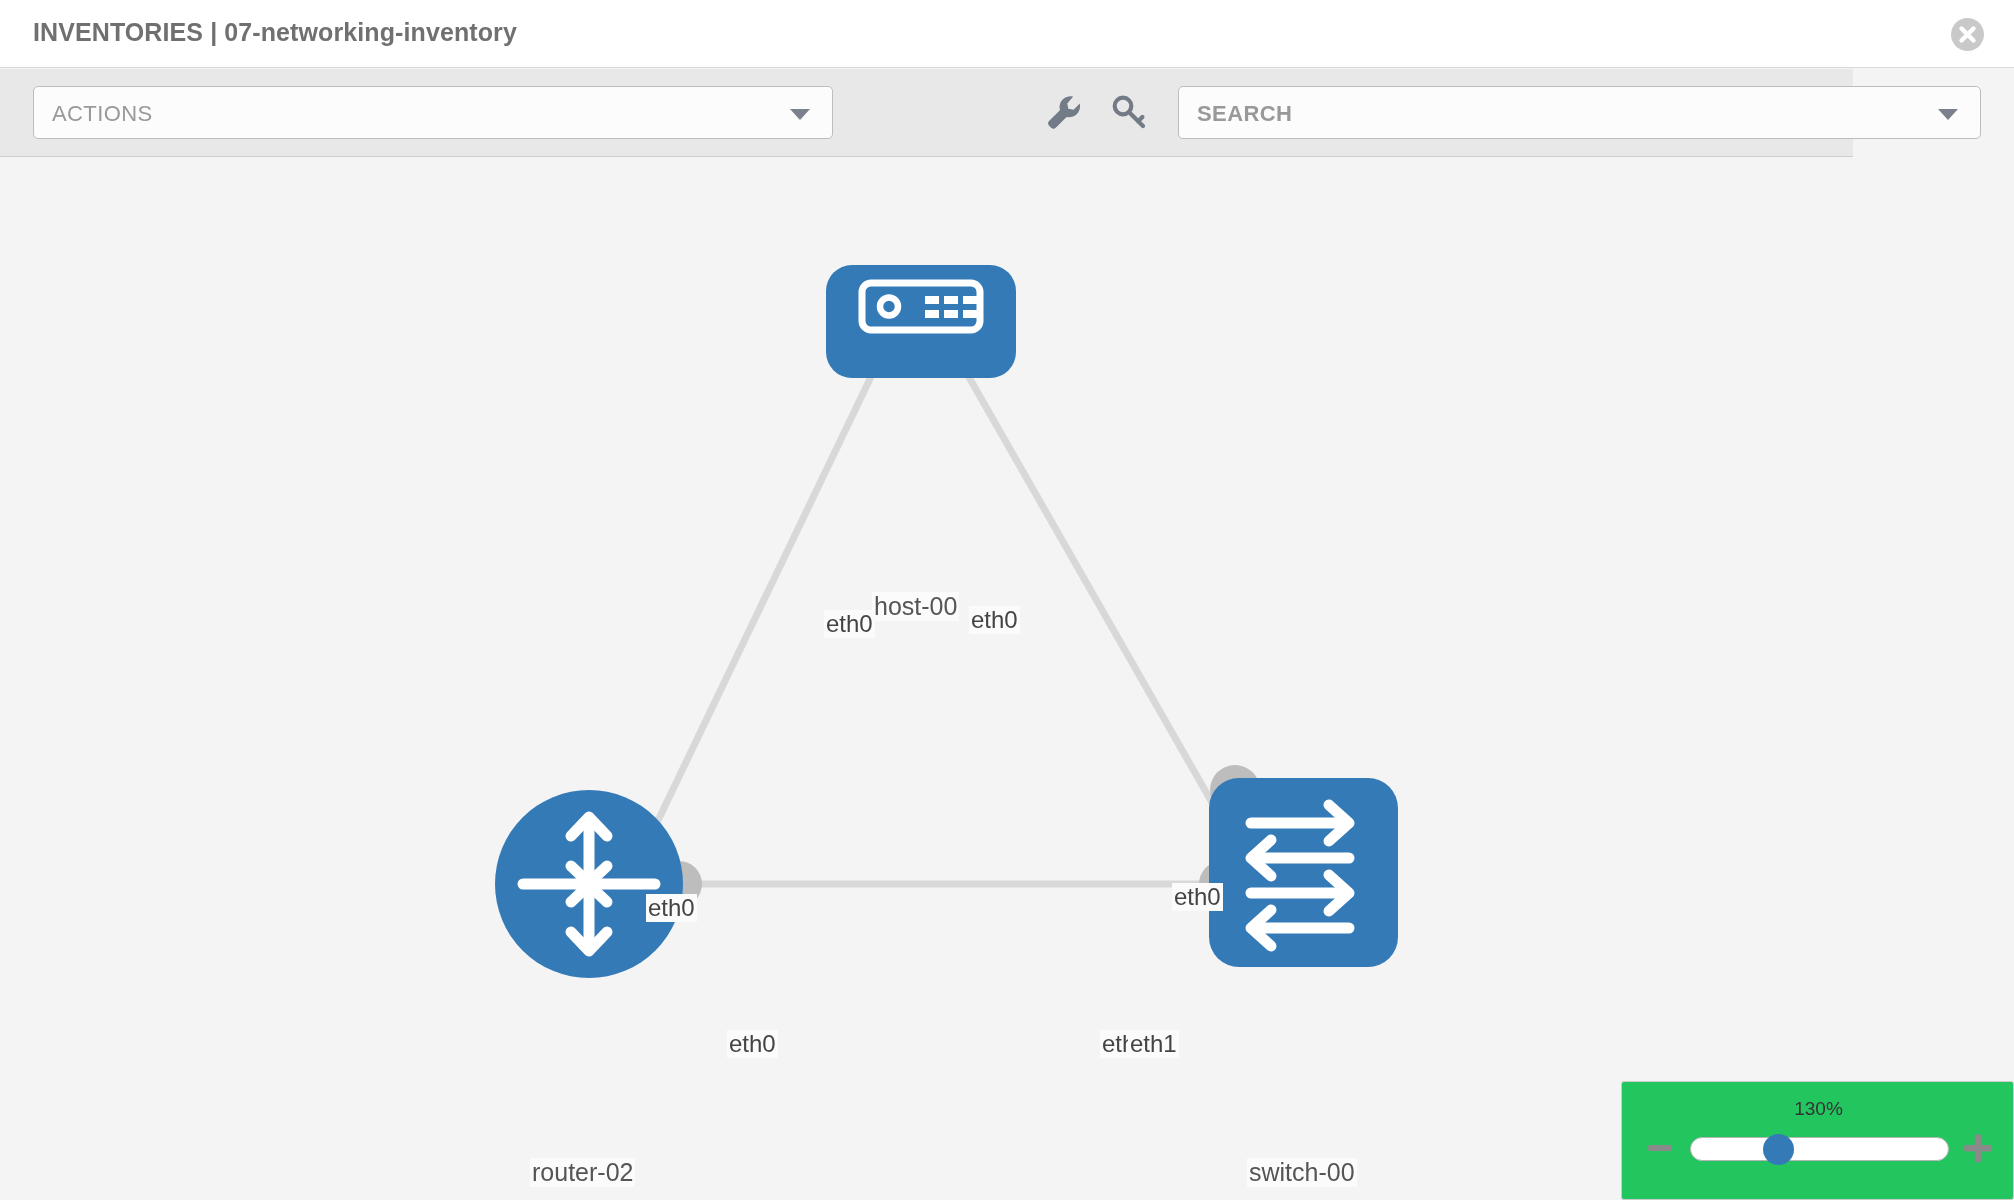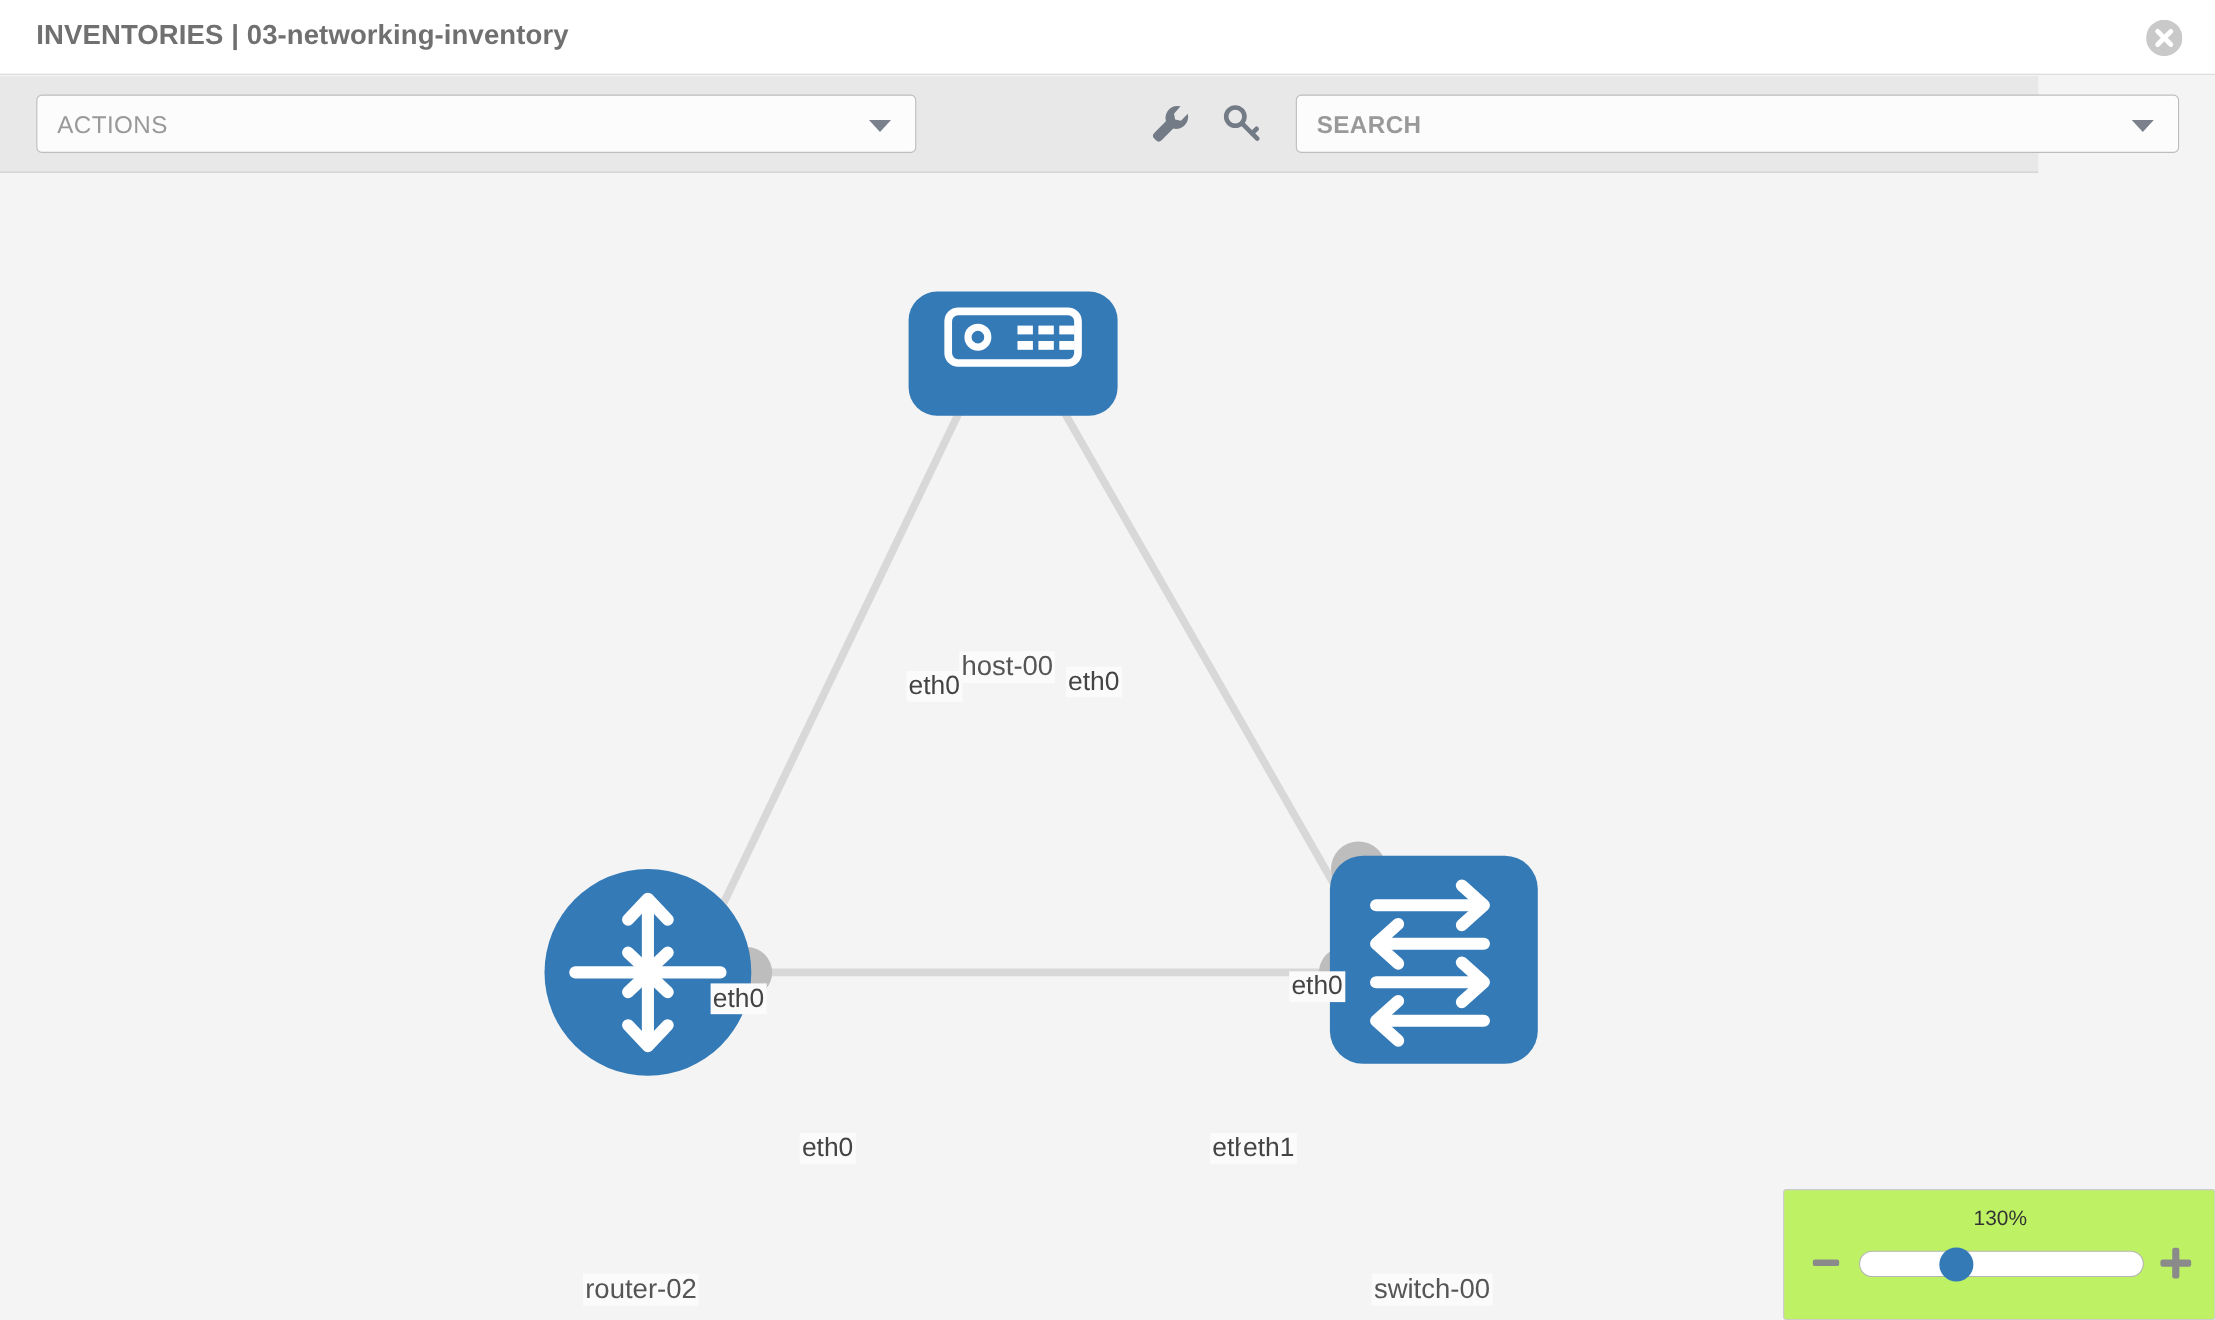--- a/index.html
+++ b/index.html
@@ -109,21 +109,21 @@
     color: #444444;
     background: #fbfbfb;
     white-space: nowrap;
     padding: 0 2px;
   }
 
   
   #zoom-control {
     position: absolute; left: 1621px; top: 1081px;
     width: 393px; height: 119px;
-    background: #bef264;
+    background: #22c55e;
     border: 1px solid #cccccc;
     border-radius: 3px;
   }
   #zoom-percent {
     position: absolute; left: 0; top: 16px;
     width: 393px;
     text-align: center;
     font-size: 19px;
     color: #333333;
   }
@@ -151,21 +151,21 @@
     width: 31px; height: 31px;
     background: #337ab7;
     border-radius: 50%;
     cursor: pointer;
   }
 </style>
 </head>
 <body>
 
 <div id="header">
-  <div id="page-title">INVENTORIES | 03-networking-inventory</div>
+  <div id="page-title">INVENTORIES | 07-networking-inventory</div>
   <div id="close-btn">
     <svg width="33" height="33" viewBox="0 0 33 33">
       <circle cx="16.5" cy="16.5" r="16.5" fill="#c9c9c9"></circle>
       <path d="M10.5 10.5 L22.5 22.5 M22.5 10.5 L10.5 22.5" stroke="#ffffff" stroke-width="4.4" stroke-linecap="round"></path>
     </svg>
   </div>
 </div>
 
 <div id="toolbar">
 

